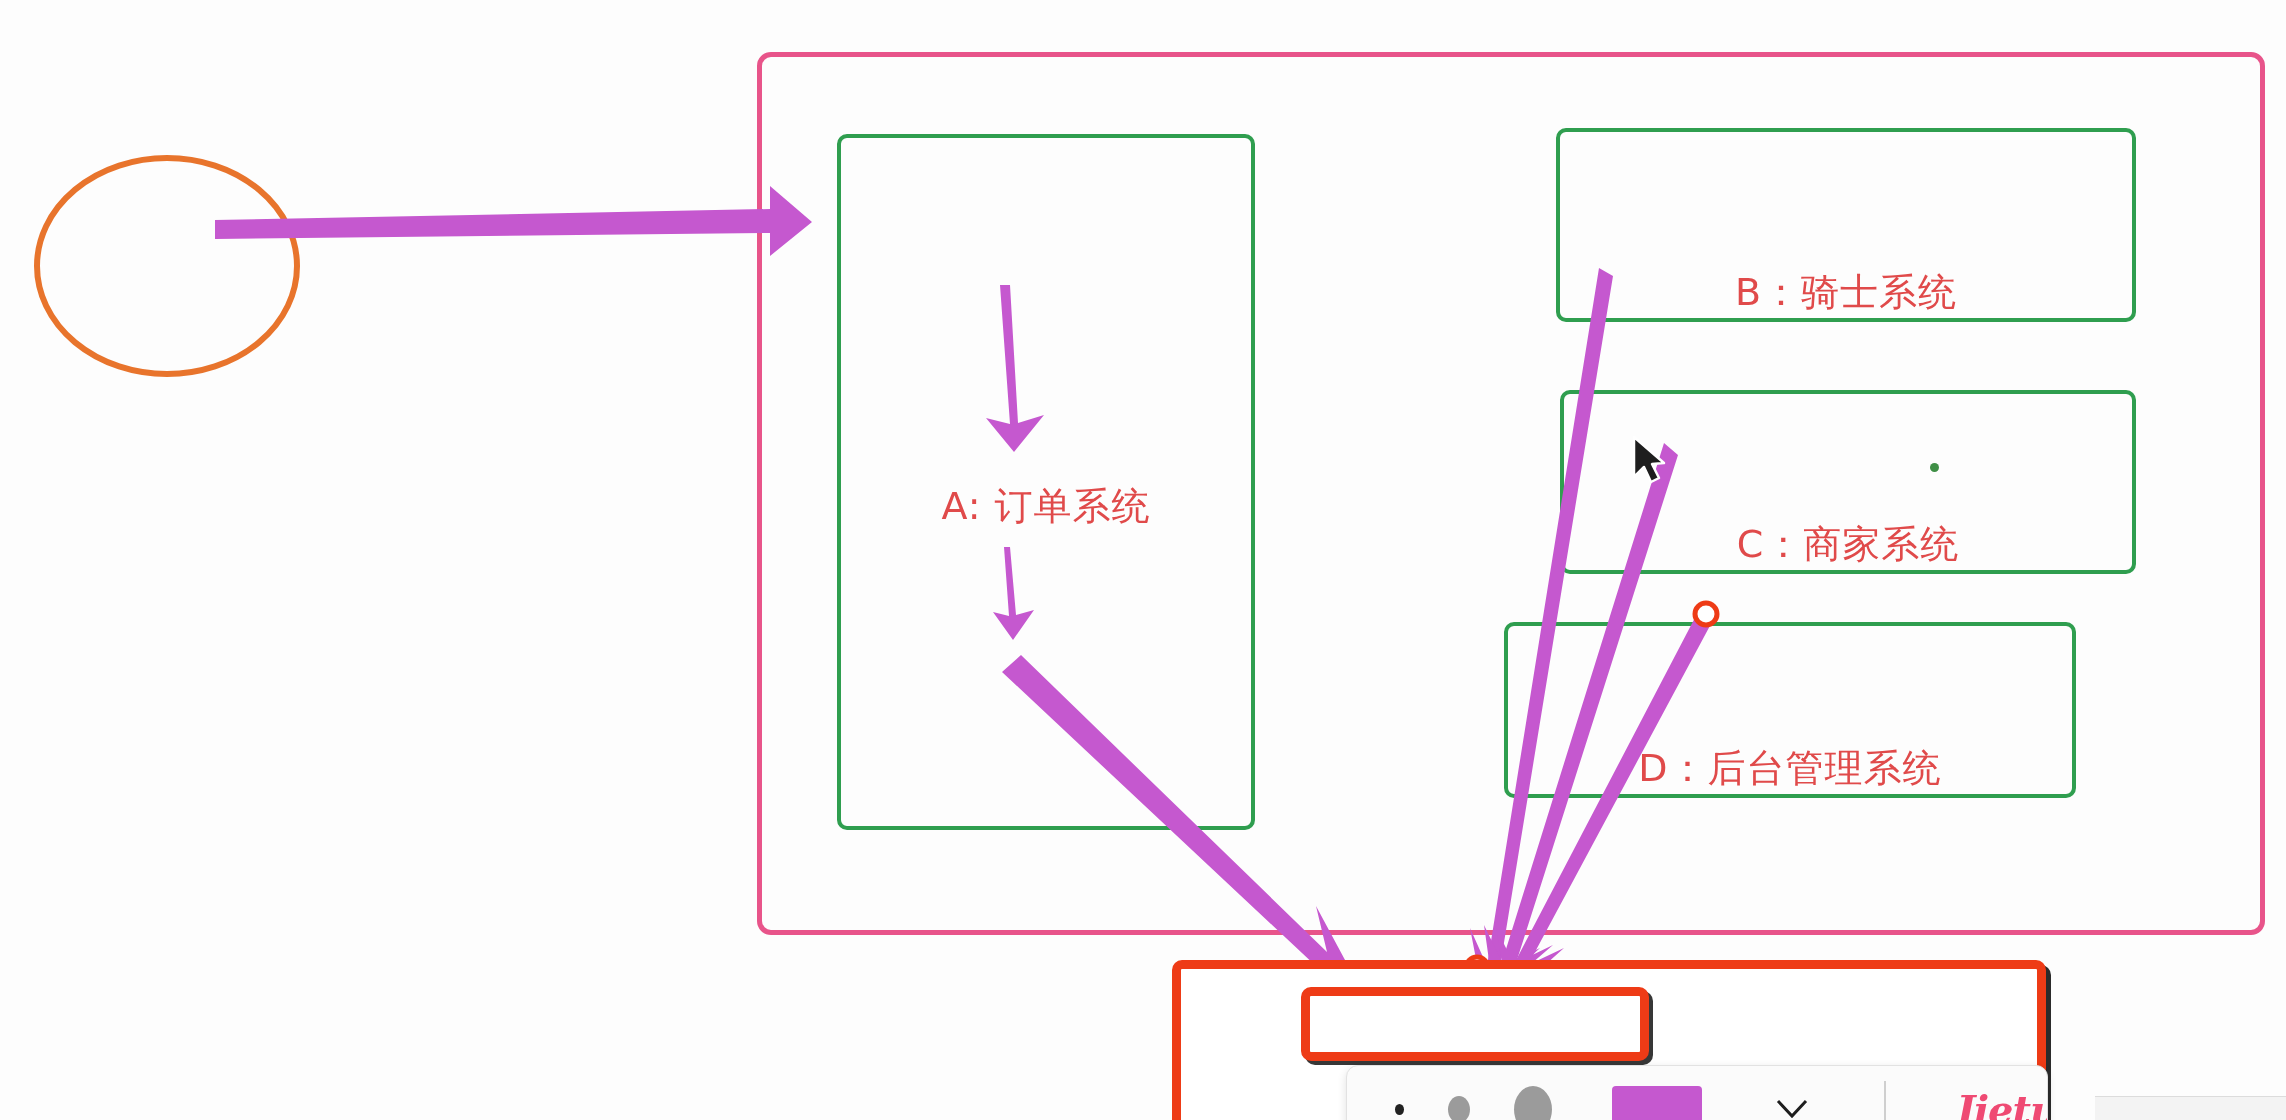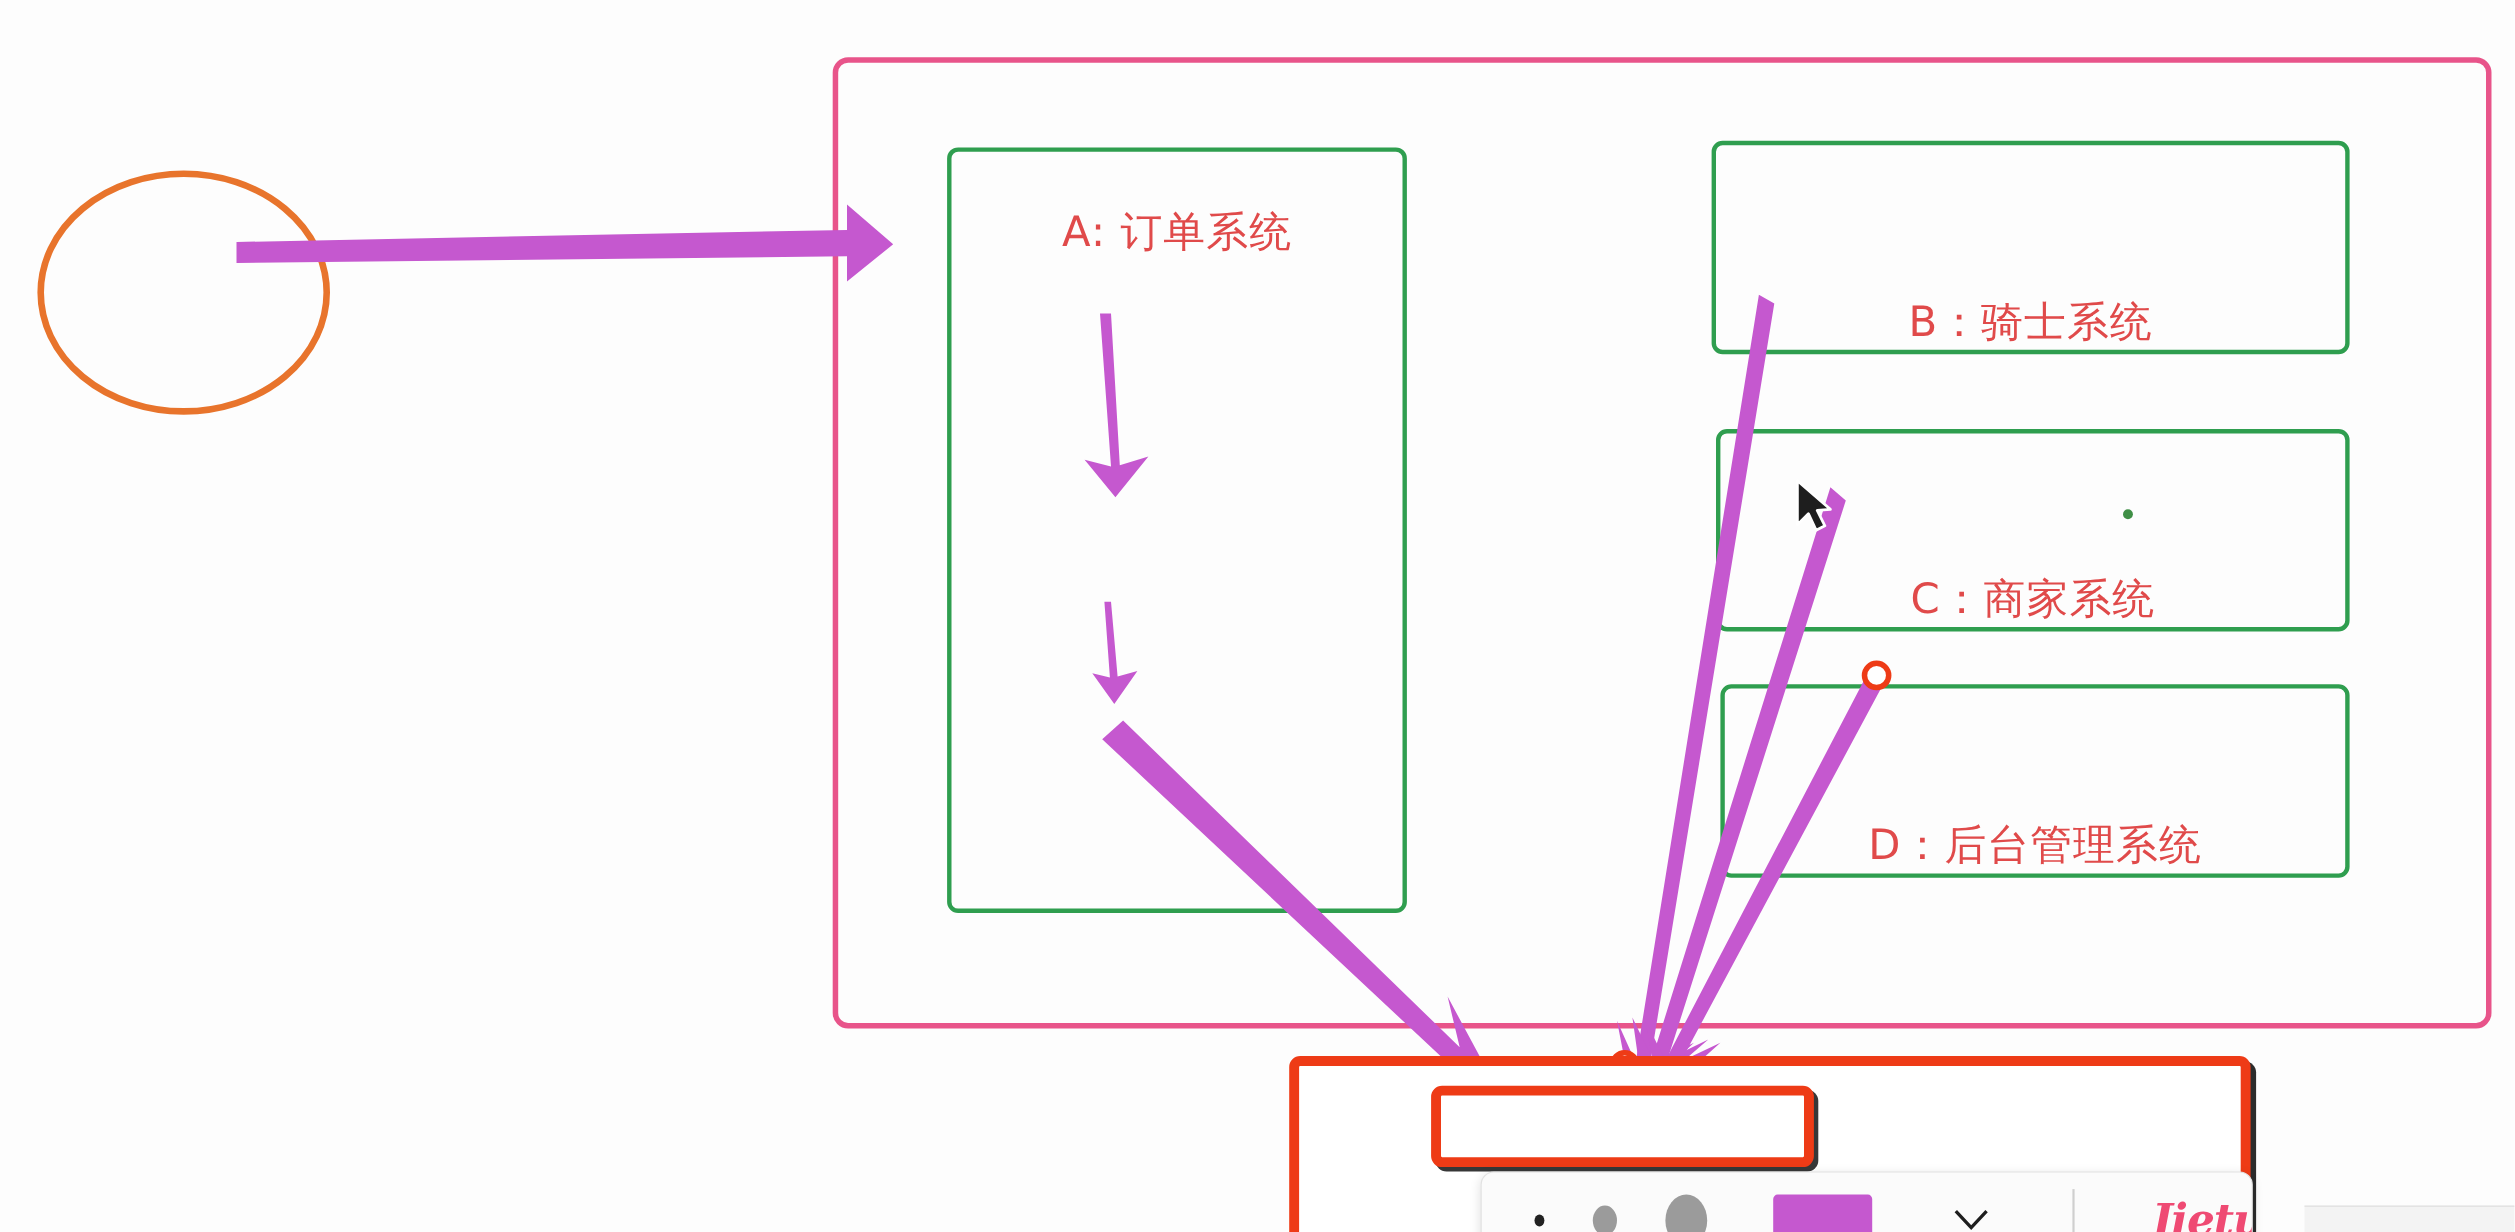--- a/index.html
+++ b/index.html
@@ -22,21 +22,21 @@
   
   .green-box{
     position:absolute;
     border:4px solid #2f9e4f;
     border-radius:10px;
     background:#ffffff00;
     display:flex;
     align-items:flex-end;
     justify-content:center;
   }
-  .green-box.tall{align-items:flex-start;justify-content:center;margin-left:24px;}
+  .green-box.tall{align-items:center;justify-content:center;}
   .box-label{
     color:#e04a4a;
     font-size:38px;
     letter-spacing:1px;
     white-space:nowrap;
     font-family:"DejaVu Sans","Liberation Sans",sans-serif;
   }
   .box-label.a-label{margin-top:48px;font-size:38px;}
 
   
@@ -111,21 +111,21 @@
   </div>
 
   <div class="green-box" style="left:1556px;top:128px;width:572px;height:186px;">
     <span class="box-label">B：骑士系统</span>
   </div>
 
   <div class="green-box" style="left:1560px;top:390px;width:568px;height:176px;">
     <span class="box-label">C：商家系统</span>
   </div>
 
-  <div class="green-box" style="left:1564px;top:622px;width:564px;height:168px;">
+  <div class="green-box" style="left:1504px;top:622px;width:564px;height:168px;">
     <span class="box-label">D：后台管理系统</span>
   </div>
 
   <div class="green-dot" style="left:1930px;top:463px;"></div>
 
   <svg id="svg-layer" viewBox="0 0 2286 1120" xmlns="http://www.w3.org/2000/svg">
     <defs>
       <linearGradient id="pg" x1="0" y1="0" x2="0" y2="1">
         <stop offset="0" stop-color="#c558cf"></stop>
         <stop offset="1" stop-color="#c558cf"></stop>

